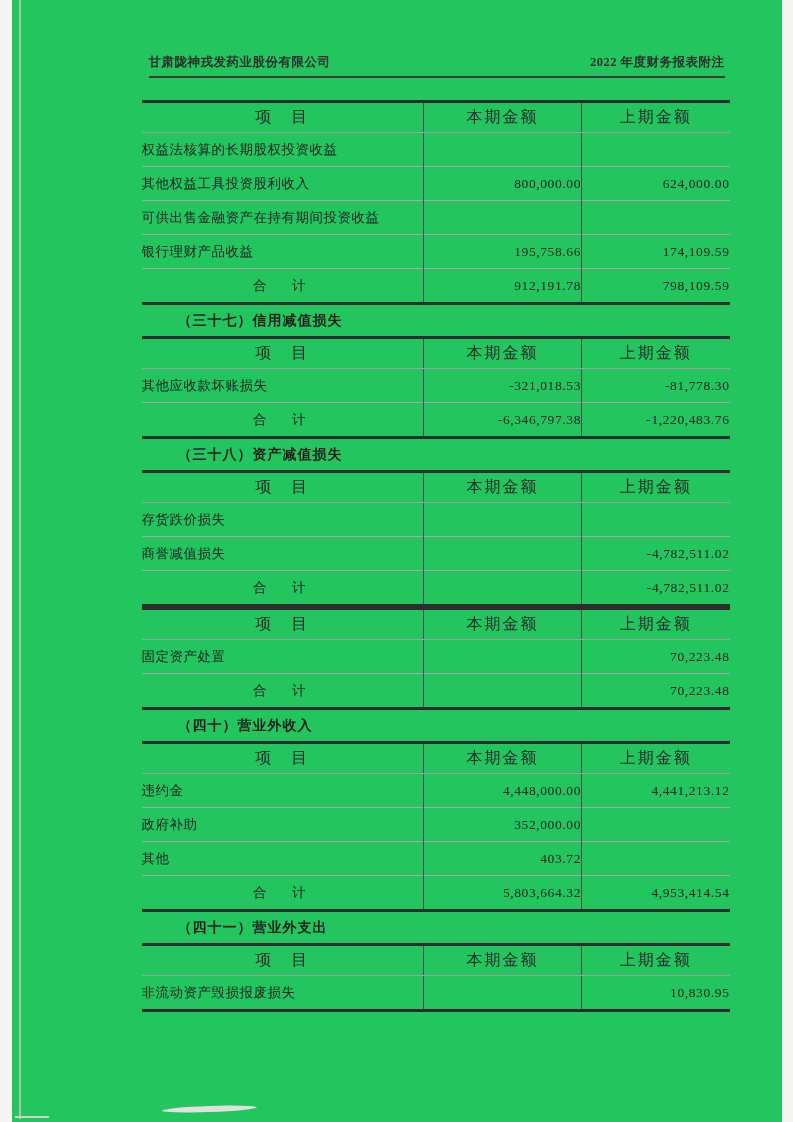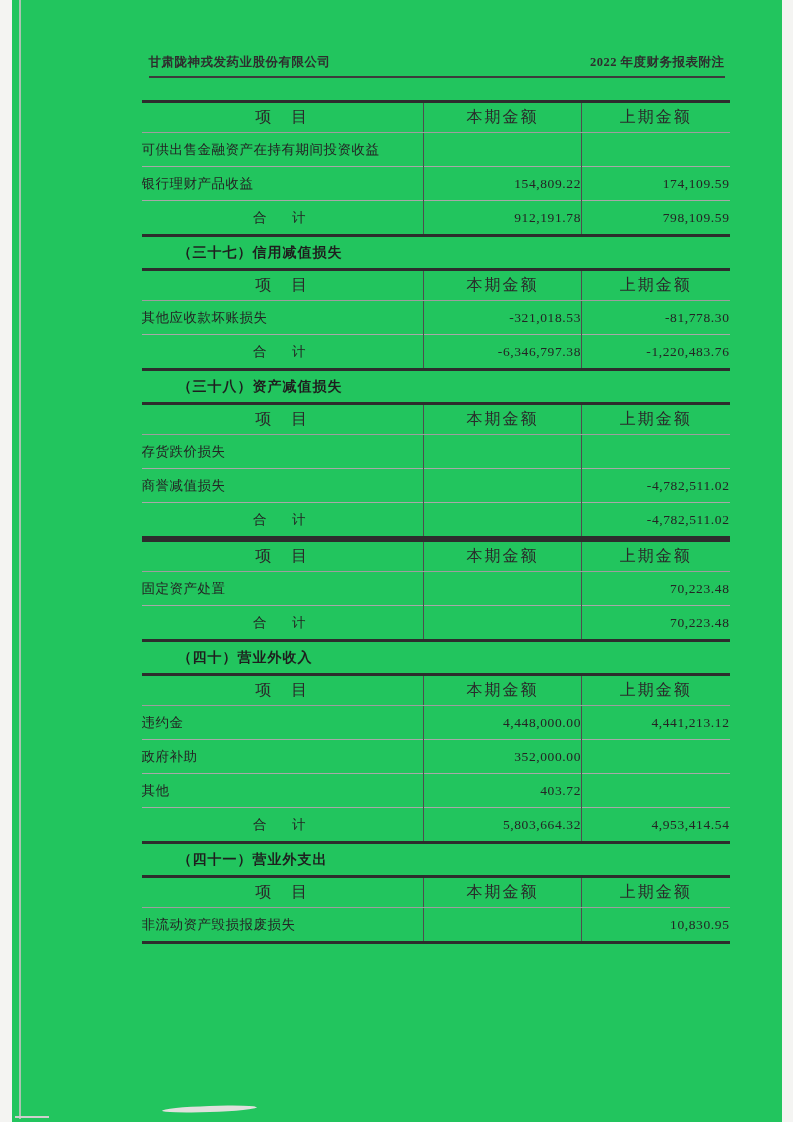--- a/index.html
+++ b/index.html
@@ -82,27 +82,37 @@
         </colgroup>
       <thead>
         <tr>
           <th>项　目</th>
           <th>本期金额</th>
           <th>上期金额</th>
         </tr>
       </thead>
       <tbody>
         <tr>
+          <td class="ti">权益法核算的长期股权投资收益</td>
+          <td class="tn"></td>
+          <td class="tn"></td>
+        </tr>
+        <tr>
+          <td class="ti">其他权益工具投资股利收入</td>
+          <td class="tn">800,000.00</td>
+          <td class="tn">624,000.00</td>
+        </tr>
+        <tr>
           <td class="ti">可供出售金融资产在持有期间投资收益</td>
           <td class="tn"></td>
           <td class="tn"></td>
         </tr>
         <tr>
           <td class="ti">银行理财产品收益</td>
-          <td class="tn">154,809.22</td>
+          <td class="tn">195,758.66</td>
           <td class="tn">174,109.59</td>
         </tr>
         <tr class="total">
           <td class="ti">合　计</td>
           <td class="tn">912,191.78</td>
           <td class="tn">798,109.59</td>
         </tr>
       </tbody>
     </table>
 

